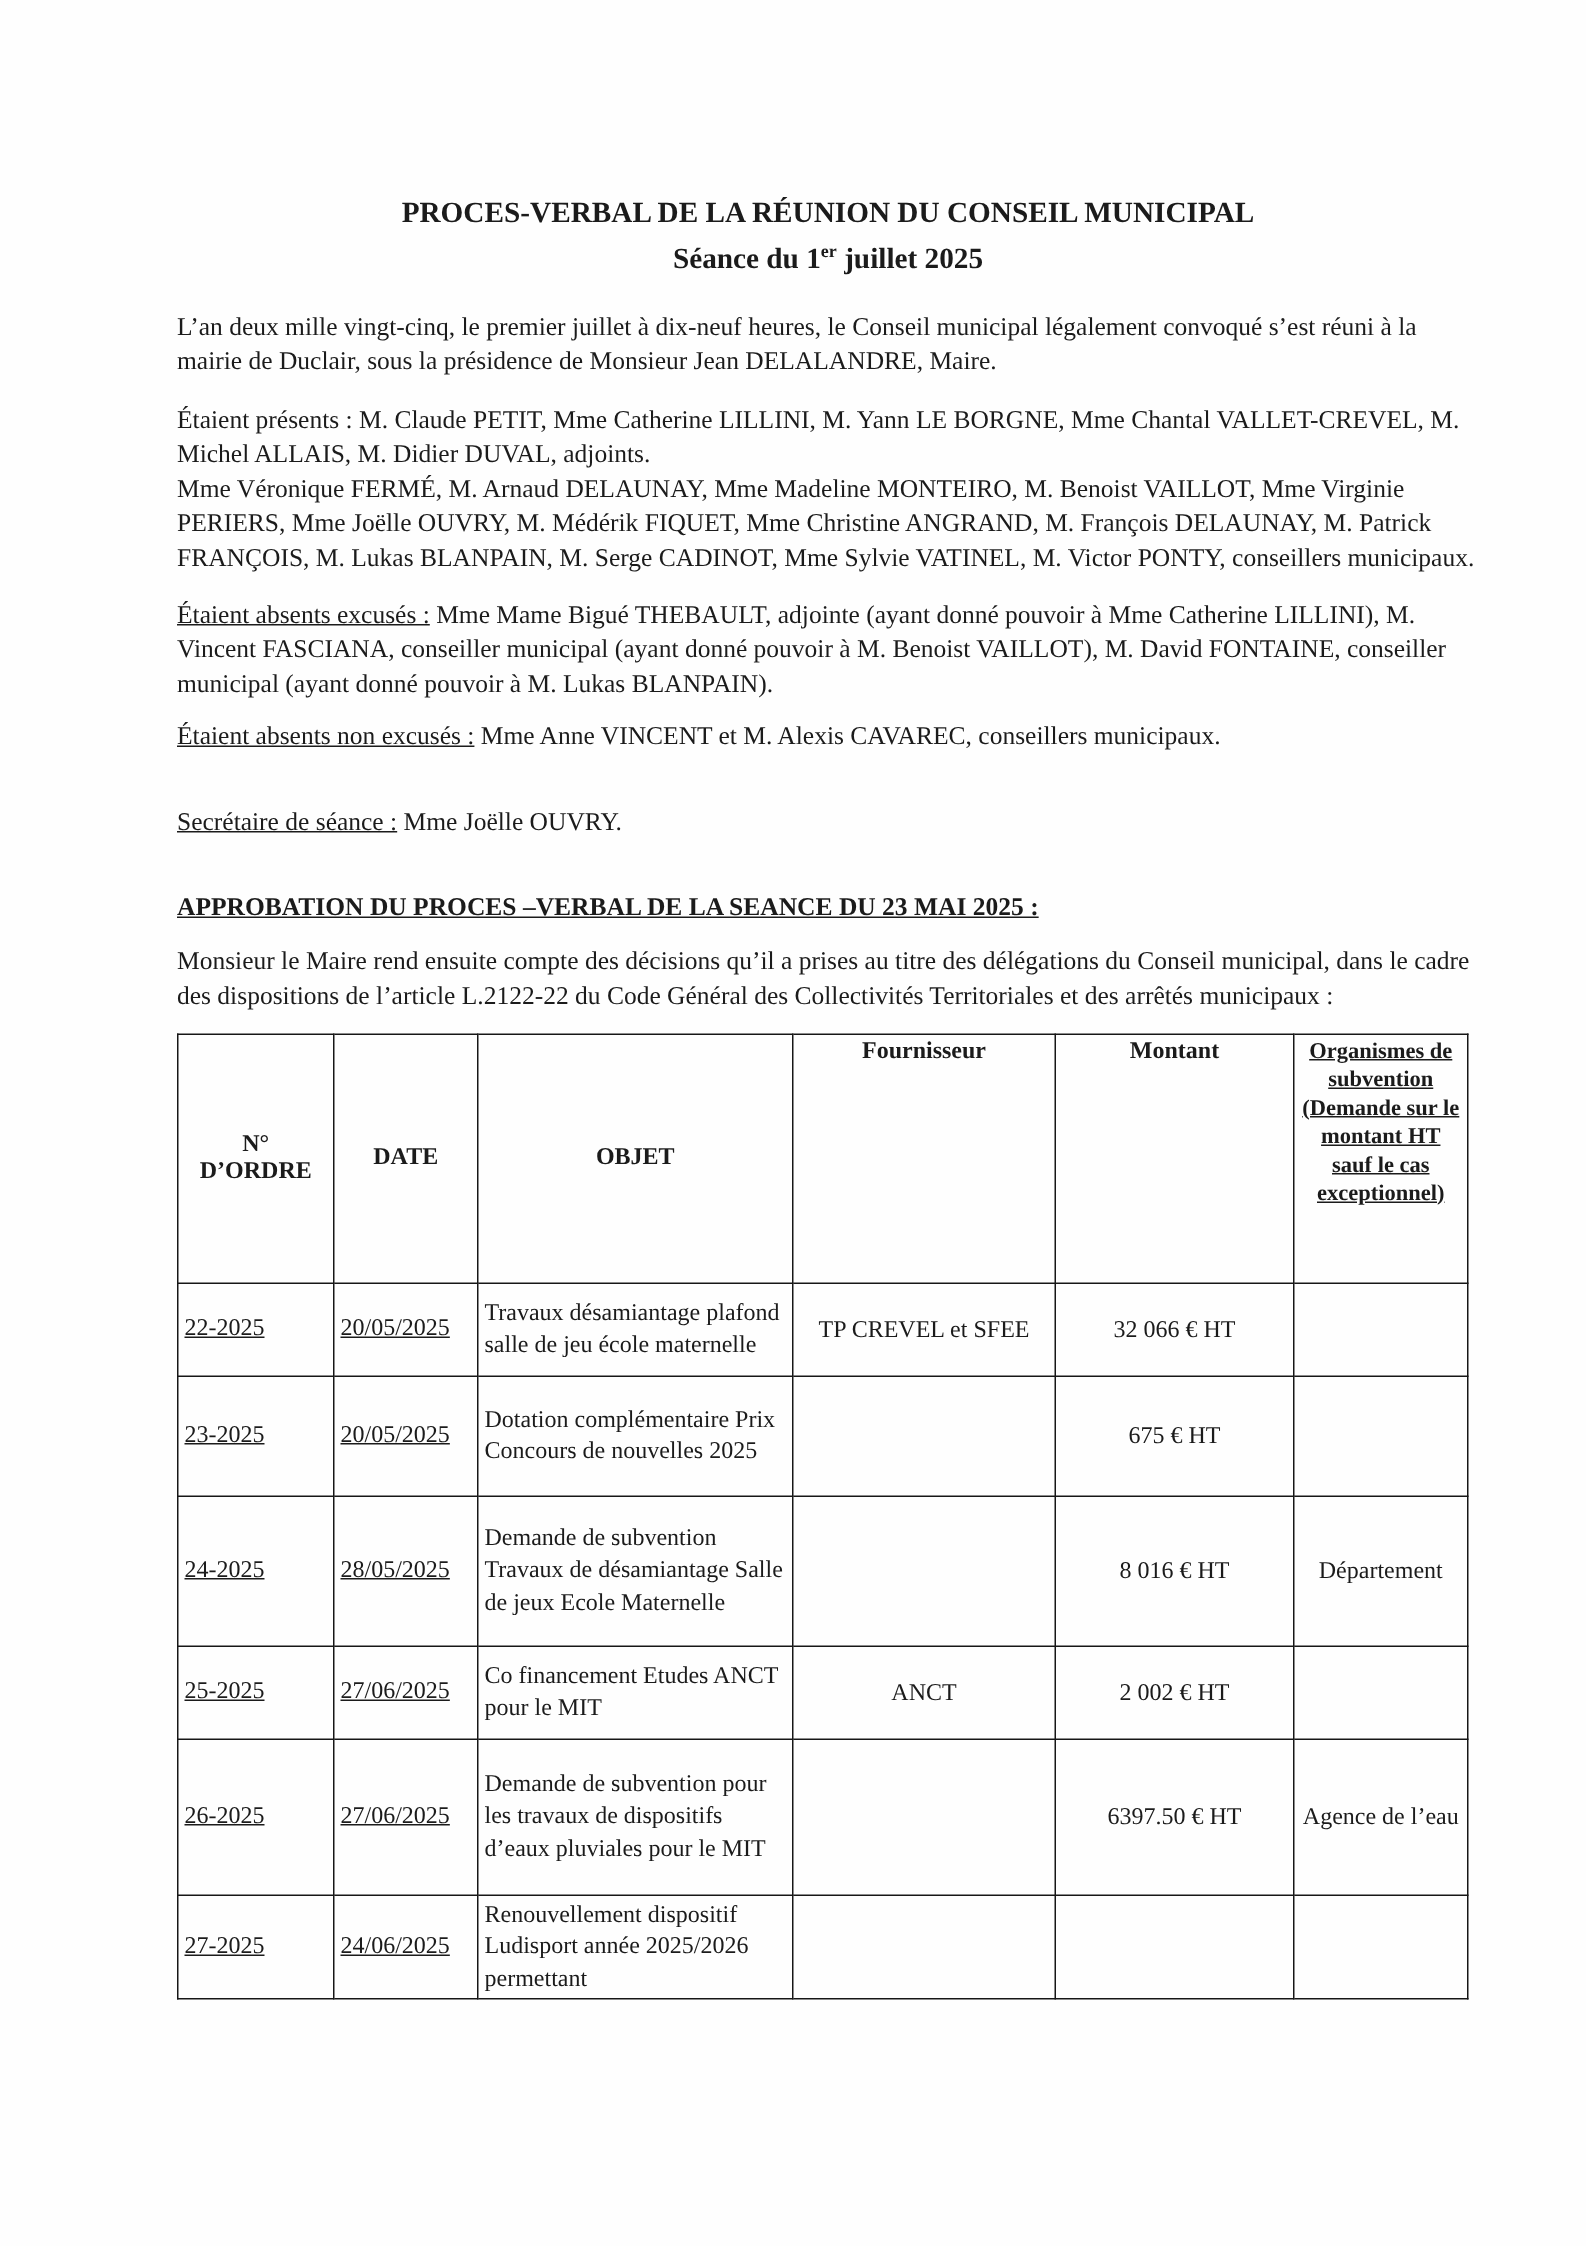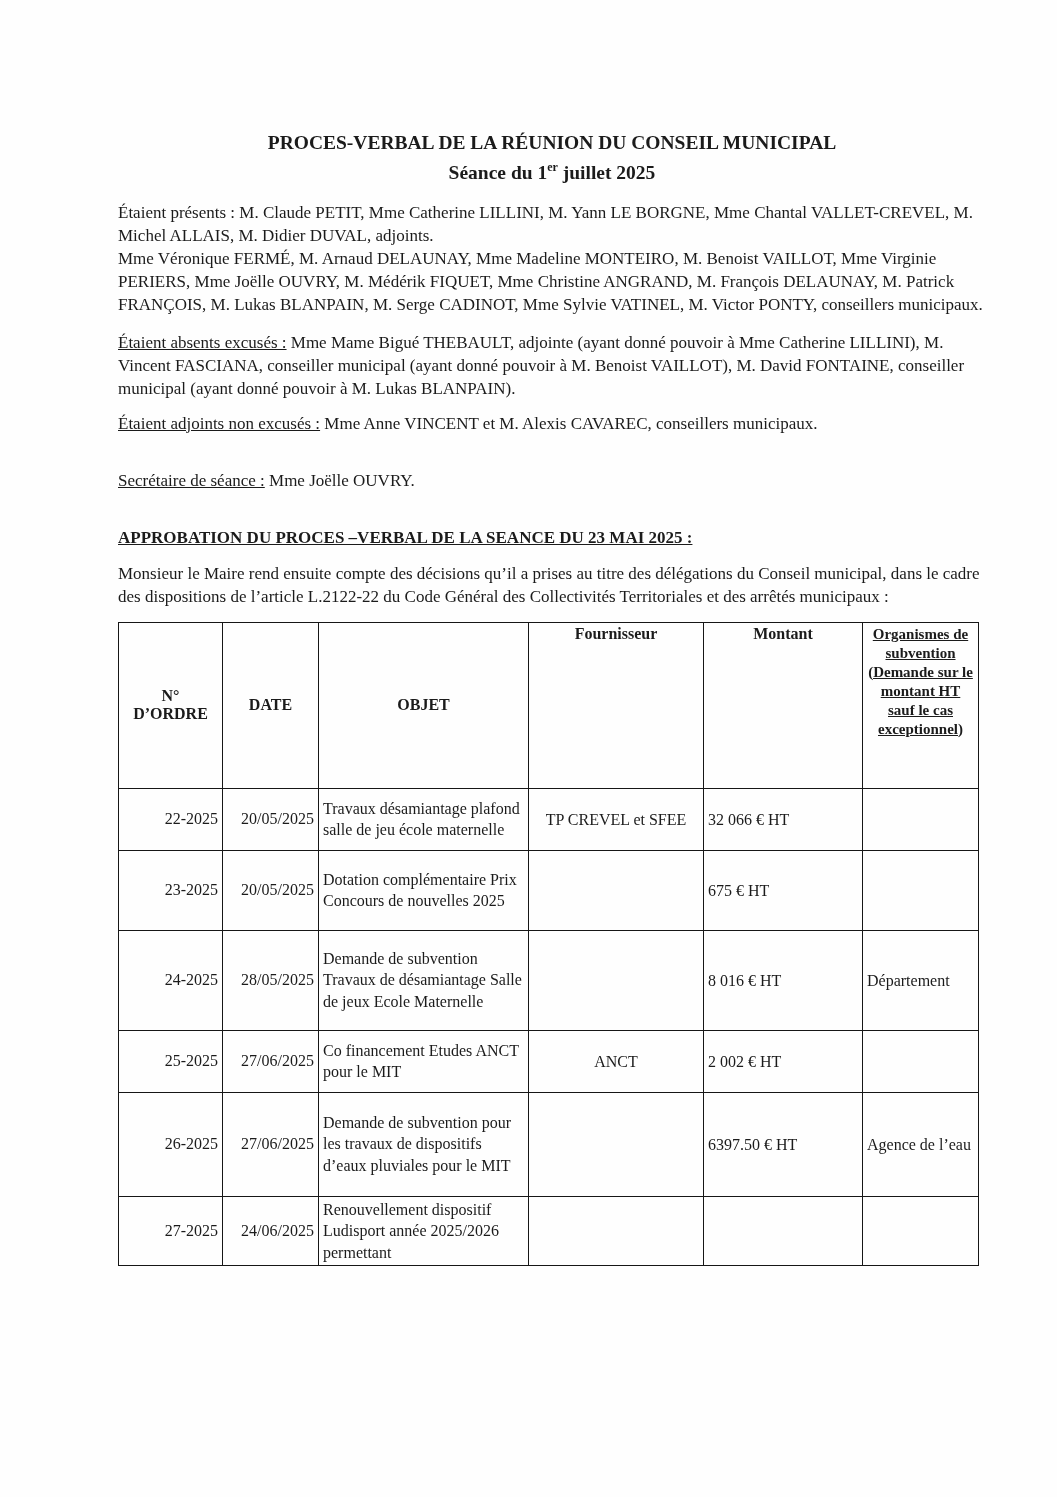--- a/index.html
+++ b/index.html
@@ -55,51 +55,52 @@
     border: 1px solid #161616;
     padding: 2px 4px;
     overflow: hidden;
   }
   table.decisions { border-top: 1px dashed #161616; border-bottom: 1px dashed #161616; }
   thead tr { height: 166px; }
   thead th { font-weight: 700; font-size: 16px; }
   .h0, .h1, .h2 { vertical-align: middle; text-align: center; }
   .h3, .h4 { vertical-align: top; padding-top: 24px; text-align: center; font-family: Liberation Serif, serif; }
   .h5 { vertical-align: top; text-align: center; font-size: 15px; line-height: 19px; padding: 4px 2px; text-decoration: underline; }
-  .c0, .c1 { text-align: right; vertical-align: middle; }
+  .c0, .c1 { text-align: left; vertical-align: middle; text-decoration: underline; }
   .c2 { text-align: left; vertical-align: middle; padding: 4px 6px 4px 8px; line-height: 21.5px; }
   .c3 { text-align: center; vertical-align: middle; padding: 2px 18px; line-height: 21px; }
-  .c4, .c5 { vertical-align: middle; line-height: 21px; }
+  .c4, .c5 { text-align: center; vertical-align: middle; line-height: 21px; }
   .rh1 { height: 62px; }
   .rh2 { height: 80px; }
   .rh3 { height: 100px; }
   .rh4 { height: 62px; }
   .rh5 { height: 104px; }
   .rh6 { height: 65px; }
 </style>
 </head>
 <body>
 
 <div class="page">
   <div class="content">
 
     <div class="doc-title">
       <span class="block">PROCES-VERBAL DE LA RÉUNION DU CONSEIL MUNICIPAL</span>
       <span class="block"><span>Séance du 1</span><sup>er</sup><span> juillet 2025</span></span>
     </div>
 
+    <p class="p-intro">L’an deux mille vingt-cinq, le premier juillet à dix-neuf heures, le Conseil municipal légalement convoqué s’est réuni à la mairie de Duclair, sous la présidence de Monsieur Jean DELALANDRE, Maire.</p>
 
     <p class="p-presents">
       <span class="block">Étaient présents : M. Claude PETIT, Mme Catherine LILLINI, M. Yann LE BORGNE, Mme Chantal VALLET-CREVEL, M. Michel ALLAIS, M. Didier DUVAL, adjoints.</span>
       <span class="block">Mme Véronique FERMÉ, M. Arnaud DELAUNAY, Mme Madeline MONTEIRO, M. Benoist VAILLOT, Mme Virginie PERIERS, Mme Joëlle OUVRY, M. Médérik FIQUET, Mme Christine ANGRAND, M. François DELAUNAY, M. Patrick FRANÇOIS, M. Lukas BLANPAIN, M. Serge CADINOT, Mme Sylvie VATINEL, M. Victor PONTY, conseillers municipaux.</span>
     </p>
 
     <p class="p-absents-exc"><span class="underlined">Étaient absents excusés :</span><span> Mme Mame Bigué THEBAULT, adjointe (ayant donné pouvoir à Mme Catherine LILLINI), M. Vincent FASCIANA, conseiller municipal (ayant donné pouvoir à M. Benoist VAILLOT), M. David FONTAINE, conseiller municipal (ayant donné pouvoir à M. Lukas BLANPAIN).</span></p>
 
-    <p class="p-absents-non"><span class="underlined">Étaient adjoints non excusés :</span><span> Mme Anne VINCENT et M. Alexis CAVAREC, conseillers municipaux.</span></p>
+    <p class="p-absents-non"><span class="underlined">Étaient absents non excusés :</span><span> Mme Anne VINCENT et M. Alexis CAVAREC, conseillers municipaux.</span></p>
 
     <p class="p-secretaire"><span class="underlined">Secrétaire de séance :</span><span> Mme Joëlle OUVRY.</span></p>
 
     <p class="section-heading"><span class="underlined">APPROBATION DU PROCES –VERBAL DE LA SEANCE DU 23 MAI 2025 :</span></p>
 
 
     <p class="p-decisions">Monsieur le Maire rend ensuite compte des décisions qu’il a prises au titre des délégations du Conseil municipal, dans le cadre des dispositions de l’article L.2122-22 du Code Général des Collectivités Territoriales et des arrêtés municipaux :</p>
 
     <table class="decisions">
       <colgroup>

